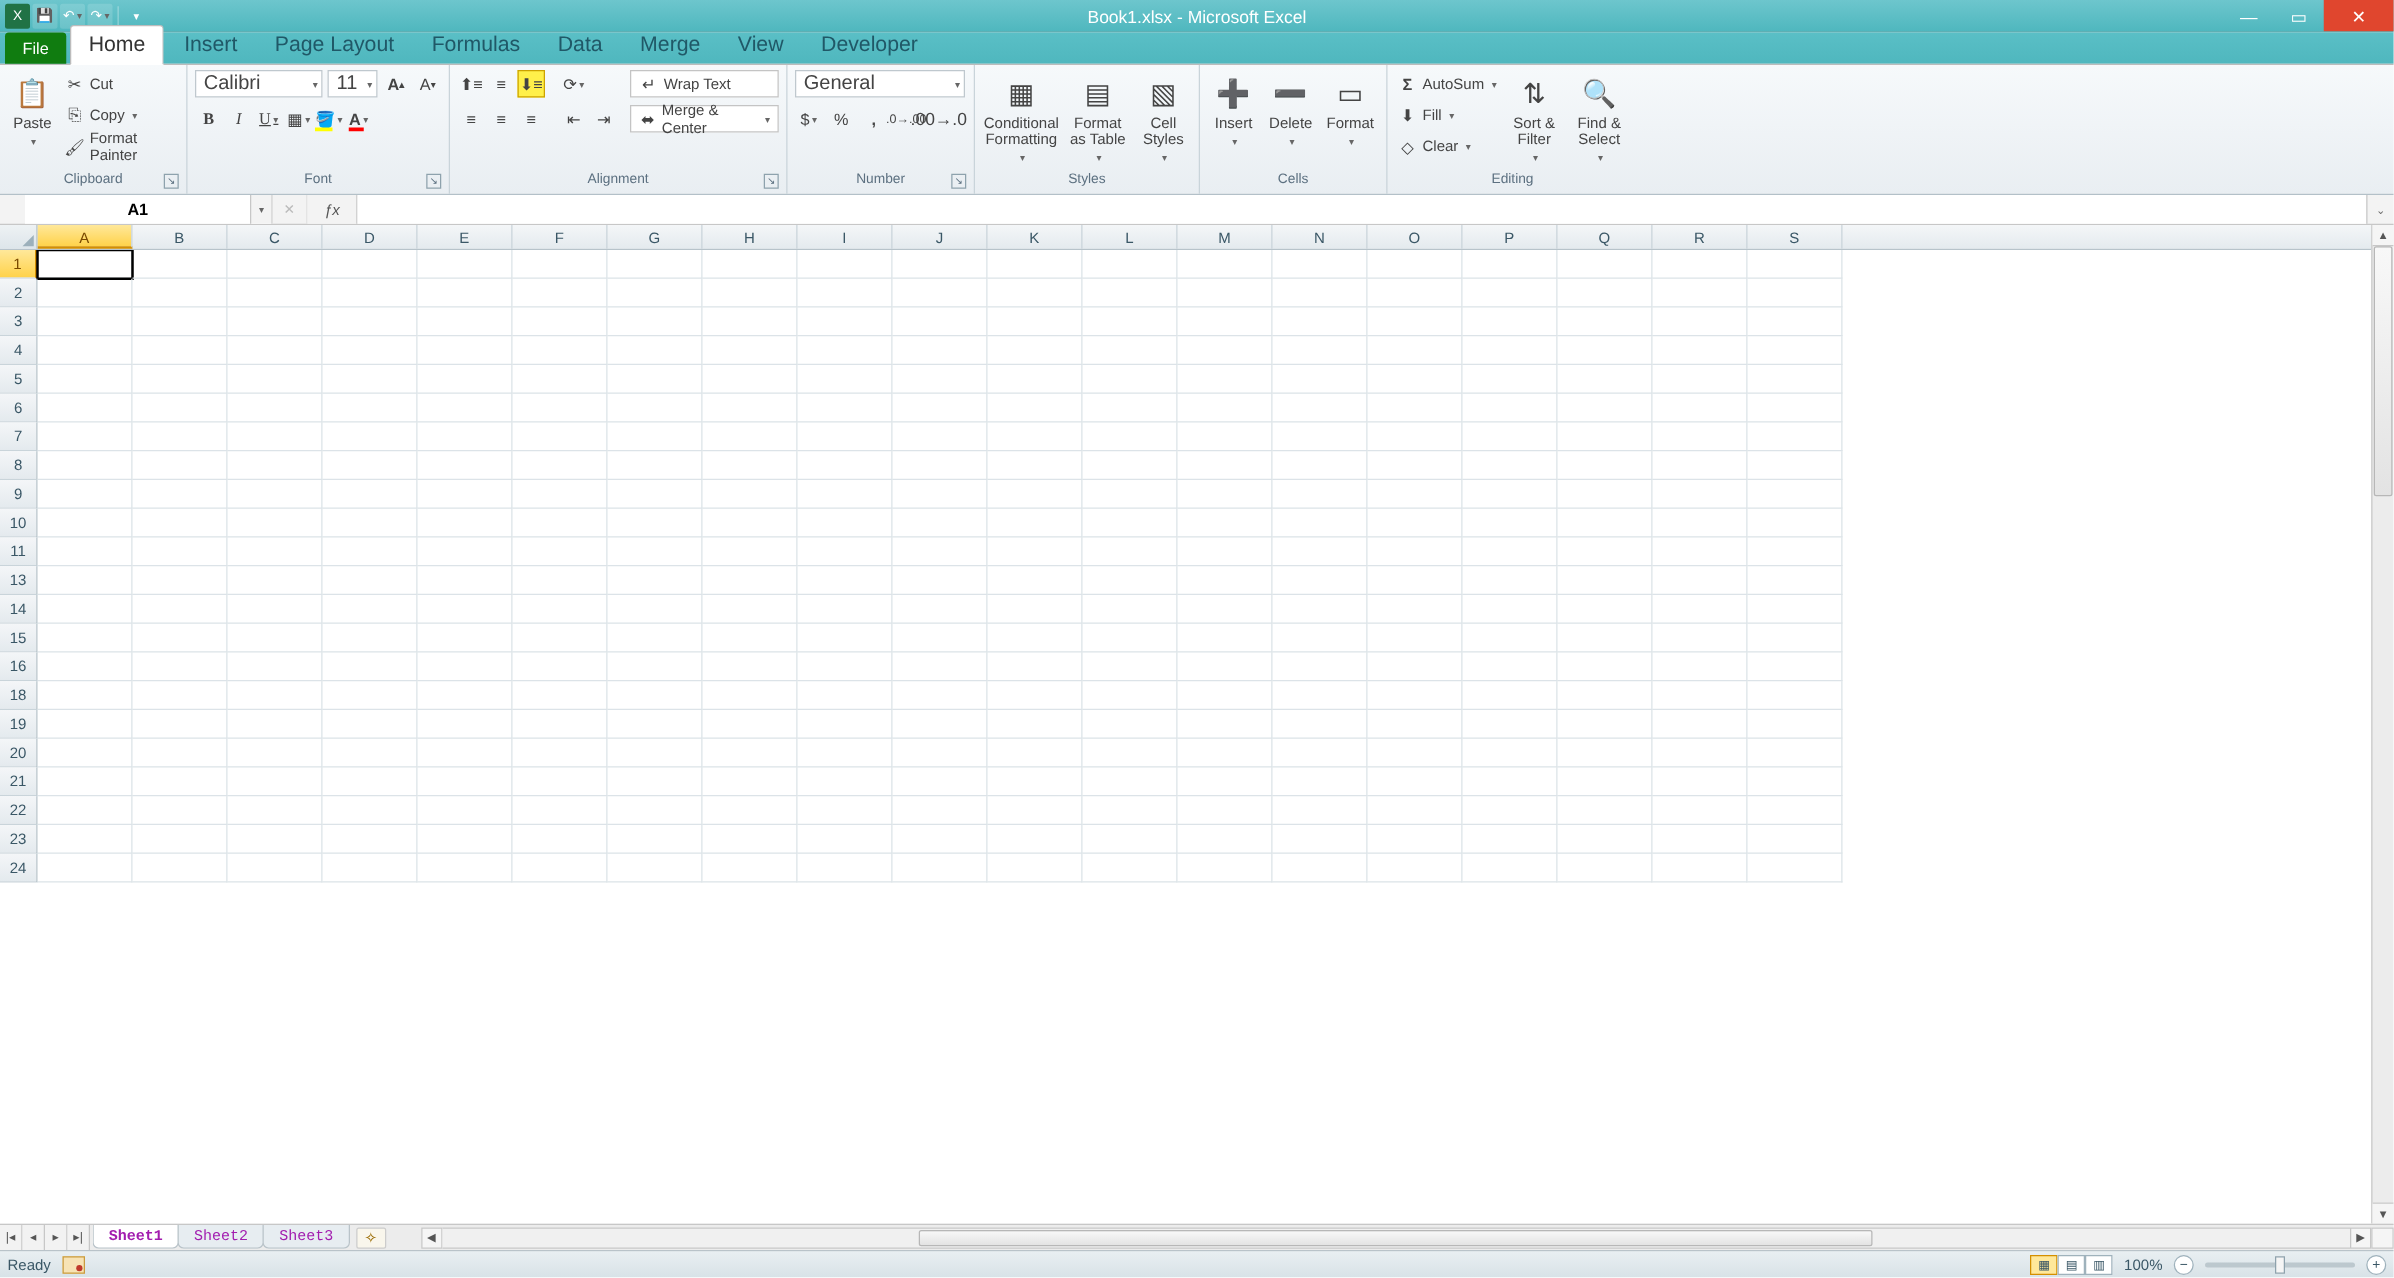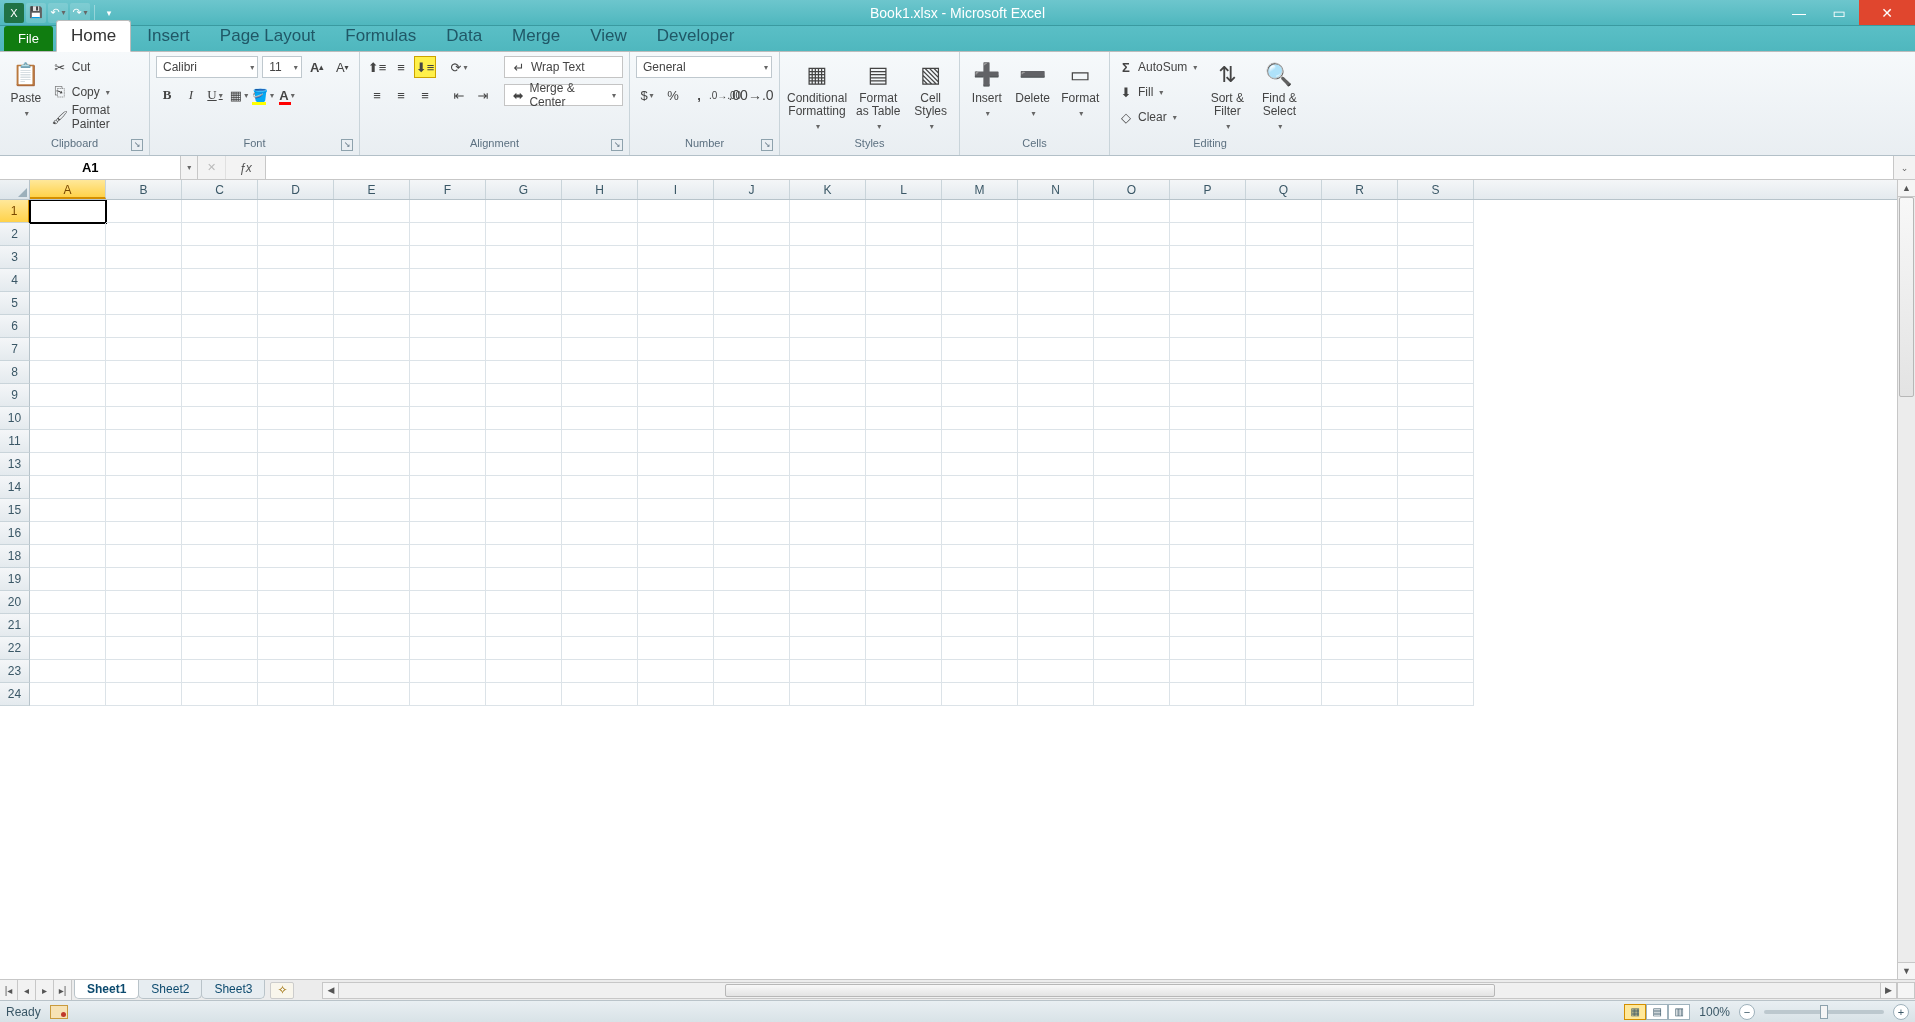--- a/index.html
+++ b/index.html
@@ -31,27 +31,27 @@
 .group-label { height:18px; font-size:11px; color:#5c7080; text-align:center; position:relative; }
 .group-label .dlg { position:absolute; right:0; top:2px; width:12px; height:12px; border:1px solid #8ea2ad; font-size:8px; line-height:9px; color:#5c7080; }
 .bigbtn { display:flex; flex-direction:column; align-items:center; justify-content:flex-start; width:52px; padding-top:2px; gap:2px; font-size:12px; line-height:13px; text-align:center; color:#444; }
 .bigbtn .bic { width:32px; height:32px; display:flex; align-items:center; justify-content:center; font-size:22px; }
 .col { display:flex; flex-direction:column; gap:3px; }
 .smallitem { display:flex; align-items:center; gap:4px; font-size:12px; color:#444; height:22px; padding:0 2px; }
 .smallitem .sic { width:16px; height:16px; display:flex; align-items:center; justify-content:center; font-size:13px; }
 .dd::after { content:"▾"; font-size:8px; color:#666; margin-left:2px; }
 .btnrow { display:flex; gap:2px; }
 .sq { width:22px; height:22px; display:flex; align-items:center; justify-content:center; border:1px solid transparent; font-size:13px; color:#444; }
-.combo { height:22px; border:1px solid #bfc8ce; background:#fff; display:flex; align-items:center; padding:0 14px 0 6px; font-size:12px; color:#444; position:relative; }
+.combo { height:22px; border:1px solid #bfc8ce; background:#fff; display:flex; align-items:center; padding:0 14px 0 6px; font-size:16px; color:#444; position:relative; }
 .combo::after { content:"▾"; position:absolute; right:3px; font-size:8px; color:#666; }
 .highlight-yellow { background:#fff04a; border:1px solid #cca300; }
 
 
 .fbar { height:24px; border-bottom:1px solid #c7c7c7; display:flex; align-items:stretch; background:#f3f3f3; }
-.namebox { width:198px; border-right:1px solid #c7c7c7; display:flex; align-items:center; background:#fff; position:relative; }
+.namebox { width:198px; border-right:1px solid #c7c7c7; display:flex; align-items:center; background:#fff; position:relative;margin-left:20px; }
 .namebox input { border:none; width:100%; text-align:center; font-size:13px; font-weight:bold; outline:none; }
 .namebox .ndd { width:18px; height:100%; border-left:1px solid #c7c7c7; display:flex; align-items:center; justify-content:center; font-size:8px; color:#666; background:#f3f3f3; }
 .fxbtn { width:28px; height:100%; display:flex; align-items:center; justify-content:center; border-right:1px solid #e0e0e0; font-size:11px; color:#555; }
 .fxlabel { width:40px; border-right:1px solid #c7c7c7; background:#f3f3f3; display:flex; align-items:center; justify-content:center; font-style:italic; font-size:12px; color:#555; }
 .fxinput { flex:1; }
 .fxinput input { width:100%; height:100%; border:none; outline:none; padding-left:6px; font-size:13px; }
 .fxexpand { width:22px; display:flex; align-items:center; justify-content:center; font-size:9px; color:#666; border-left:1px solid #c7c7c7; }
 
 
 .gridwrap { flex:1; display:flex; flex-direction:column; overflow:hidden; background:#fff; }
@@ -72,21 +72,21 @@
 .vscroll .track { flex:1; position:relative; }
 .vscroll .thumb { position:absolute; top:0; left:1px; right:1px; height:200px; background:linear-gradient(#f8f8f8,#e3e3e3); border:1px solid #b7b7b7; border-radius:2px; }
 .gridmain{ flex:1; display:flex; }
 .gridcols{ flex:1; display:flex; flex-direction:column; }
 
 
 .sheetrow { height:21px; display:flex; align-items:center; border-top:1px solid #c7c7c7; background:#ececec; }
 .sheetnav { display:flex; }
 .sheetnav .sn { width:18px; height:20px; display:flex; align-items:center; justify-content:center; font-size:10px; color:#555; border-right:1px solid #c7c7c7; background:#f2f2f2; }
 .sheet-tabs { display:flex; align-items:flex-end; height:100%; margin-left:2px; }
-.sheet-tab { padding:2px 12px; font-size:12px; background:#e7edf1; border:1px solid #b9c3c9; border-top:none; border-bottom-left-radius:5px; border-bottom-right-radius:5px; margin-right:-1px; color:#0c4a6e; position:relative; top:-1px;}
+.sheet-tab { padding:2px 12px; font-size:12px; background:#e7edf1; border:1px solid #b9c3c9; border-top:none; border-bottom-left-radius:5px; border-bottom-right-radius:5px; margin-right:-1px; color:#a21caf; position:relative; top:-1px;font-family:Liberation Mono, monospace;}
 .sheet-tab.active { background:#fff; font-weight:bold; z-index:2; }
 .sheet-new { width:24px; height:17px; margin-left:6px; display:flex; align-items:center; justify-content:center; font-size:12px; color:#9b6b00; border:1px solid #ccc; background:#f9f6ec; border-radius:2px;}
 .hscroll { flex:1; display:flex; align-items:center; margin-left:20px; }
 .hscroll .splitter{ width:6px; height:100%; border-left:1px solid #b7b7b7; border-right:1px solid #b7b7b7; background:#ddd; margin-right:2px;}
 .hscroll .arr { width:17px; height:17px; display:flex; align-items:center; justify-content:center; font-size:9px; color:#555; background:#f5f5f5; border:1px solid #c7c7c7; }
 .hscroll .track { flex:1; height:17px; border-top:1px solid #c7c7c7; border-bottom:1px solid #c7c7c7; position:relative; background:#f0f0f0; }
 .hscroll .thumb { position:absolute; left:25%; width:50%; top:1px; bottom:1px; background:linear-gradient(#f8f8f8,#e3e3e3); border:1px solid #b7b7b7; border-radius:2px; }
 .hscroll .end { width:18px; height:17px; border:1px solid #c7c7c7; background:#f5f5f5; }
 
 

